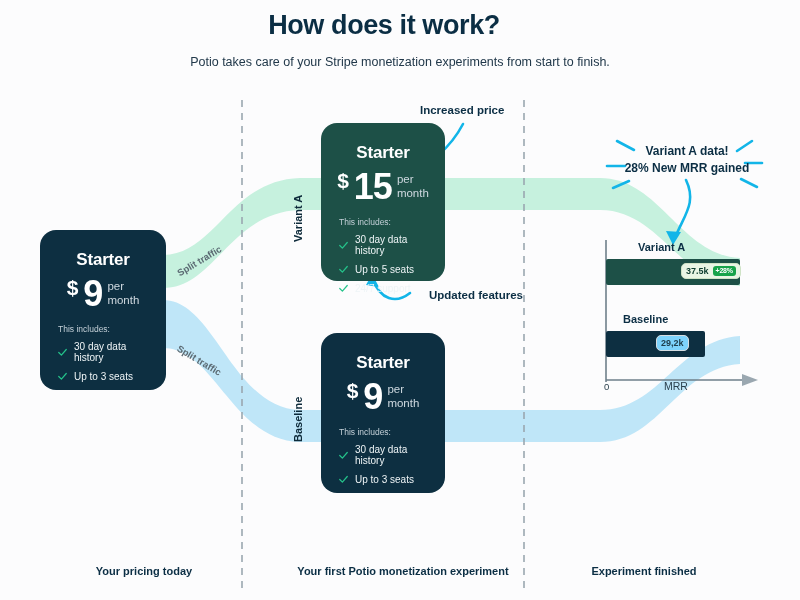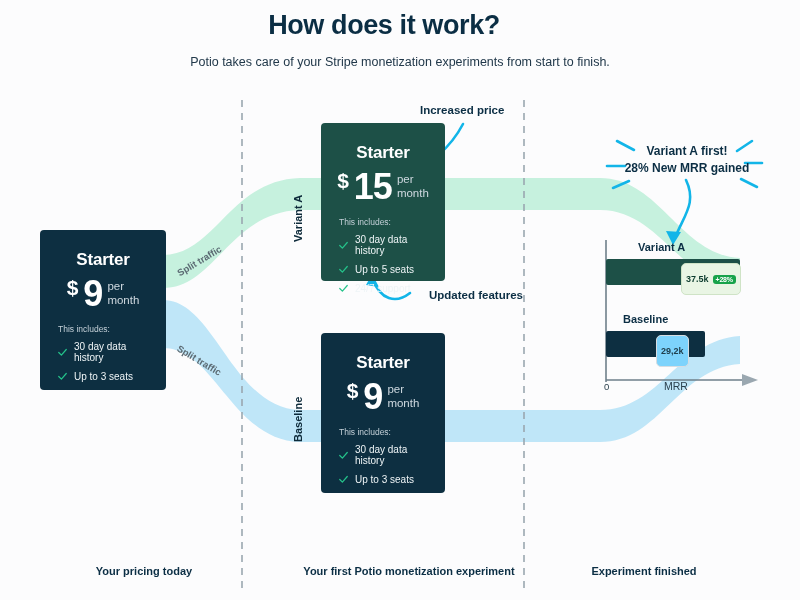--- a/index.html
+++ b/index.html
@@ -19,21 +19,21 @@
     position:absolute;left:0;top:10px;width:768px;text-align:center;
     font-size:27px;font-weight:bold;letter-spacing:-0.4px;color:#0b2e44;
   }
   .subtitle{
     position:absolute;left:0;top:55px;width:800px;text-align:center;
     font-size:12.5px;color:#21384a;
   }
 
   
   .card{
-    position:absolute;border-radius:4px;box-sizing:border-box;
+    position:absolute;border-radius:16px;box-sizing:border-box;
     padding:16px 16px 8px 16px;color:#ffffff;
   }
   .card.dark{background:#0d2f41;}
   .card.green{background:#1d5047;}
   .card-title{
     text-align:center;font-size:17px;font-weight:bold;letter-spacing:-0.2px;
     margin:4px 0 2px 0;
   }
   .price-row{
     display:flex;align-items:center;justify-content:center;
@@ -66,23 +66,23 @@
   }
 
   
   .bar-name{
     position:absolute;font-size:11px;font-weight:bold;color:#0b2e44;white-space:nowrap;
   }
   .bar{position:absolute;border-radius:2px;}
   .bar.variant{background:#1d5047;}
   .bar.baseline{background:#0d2f41;}
   .vbadge{
-    position:absolute;display:flex;align-items:center;gap:4px;
+    position:absolute;display:flex;gap:4px;
     background:#e9f5e4;border:1px solid #cfe3c6;border-radius:5px;
-    padding:10px 4px;font-size:9px;font-weight:bold;color:#0d3c2e;
+    padding:2px 4px;font-size:9px;font-weight:bold;color:#0d3c2e;
   }
   .vbadge.plain{background:#7dd3fc;border-color:#d6dde2;color:#20404f;}
   .pill{
     background:#17a34a;color:#ffffff;border-radius:3px;
     padding:1px 3px;font-size:7px;font-weight:bold;letter-spacing:-0.2px;
   }
   .axis-zero{position:absolute;font-size:9.5px;color:#2a3f4c;}
   .axis-label{position:absolute;font-size:10.5px;color:#2a3f4c;font-weight:normal;}
 
   
@@ -229,37 +229,37 @@
   <div class="split-label" style="left:178px;top:268px;transform:rotate(-31deg);transform-origin:left center;">Split traffic</div>
   <div class="split-label" style="left:178px;top:342px;transform:rotate(31deg);transform-origin:left center;">Split traffic</div>
 
   <div class="vert-label" style="left:292px;top:242px;">Variant A</div>
   <div class="vert-label" style="left:292px;top:442px;">Baseline</div>
 
   <div class="callout" style="left:420px;top:104px;">Increased price</div>
   <div class="callout" style="left:393px;top:289px;margin-left:36px;">Updated features</div>
 
   <div class="wins" style="left:612px;top:143px;width:150px;">
-    <span>Variant A first!</span><br>
+    <span>Variant A data!</span><br>
     <span>28% New MRR gained</span>
   </div>
 
   <div class="bar-name" style="left:638px;top:241px;">Variant A</div>
   <div class="bar variant" style="left:606px;top:259px;width:134px;height:26px;"></div>
   <div class="vbadge" style="left:681px;top:263px;">
     <span>37.5k</span>
     <span class="pill">+28%</span>
   </div>
 
   <div class="bar-name" style="left:623px;top:313px;">Baseline</div>
   <div class="bar baseline" style="left:606px;top:331px;width:99px;height:26px;"></div>
   <div class="vbadge plain" style="left:656px;top:335px;">
     <span>29,2k</span>
   </div>
 
   <div class="axis-zero" style="left:604px;top:381px;">0</div>
   <div class="axis-label" style="left:664px;top:380px;">MRR</div>
 
   <div class="foot" style="left:0px;width:288px;">Your pricing today</div>
-  <div class="foot" style="left:248px;width:322px;">Your first Potio monetization experiment</div>
+  <div class="foot" style="left:242px;width:322px;">Your first Potio monetization experiment</div>
   <div class="foot" style="left:524px;width:240px;">Experiment finished</div>
 
 </div>
 
 </body></html>

